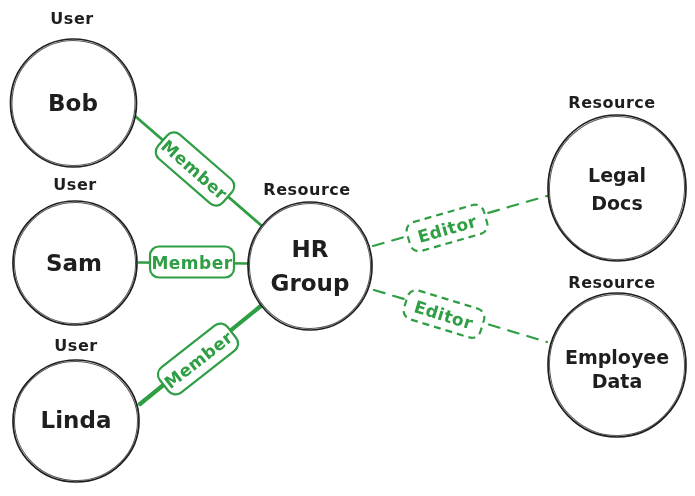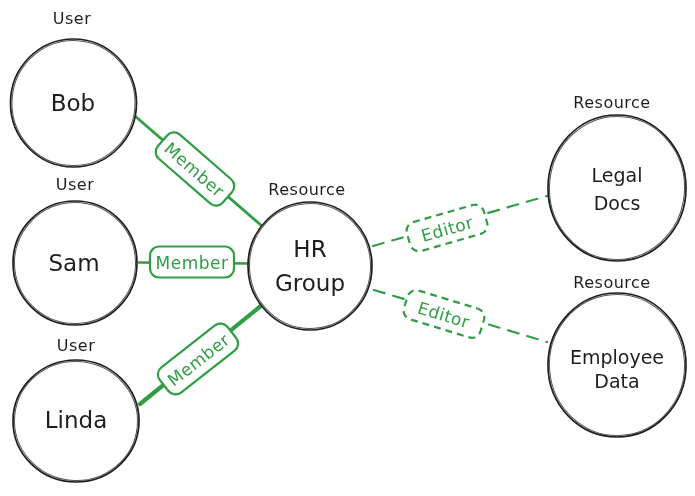--- a/index.html
+++ b/index.html
@@ -4,21 +4,21 @@
 <style>
   html, body {
     margin: 0;
     padding: 0;
     background: #ffffff;
     width: 695px;
     height: 496px;
     overflow: hidden;
     font-family: "DejaVu Sans", sans-serif;
   }
-  .canvas-wrap { width: 695px; height: 496px; }
+  .canvas-wrap { width: 695px; height: 496px; font-weight: bold; }
   svg { display: block; }
   svg text {
     font-family: "DejaVu Sans", sans-serif;
     fill: #1e1e1e;
     text-anchor: middle;
     dominant-baseline: central;
   }
   .type-label { font-size: 16px; letter-spacing: 0.5px; }
   .name-label { font-size: 23px; }
   .name-label-sm { font-size: 19px; }

